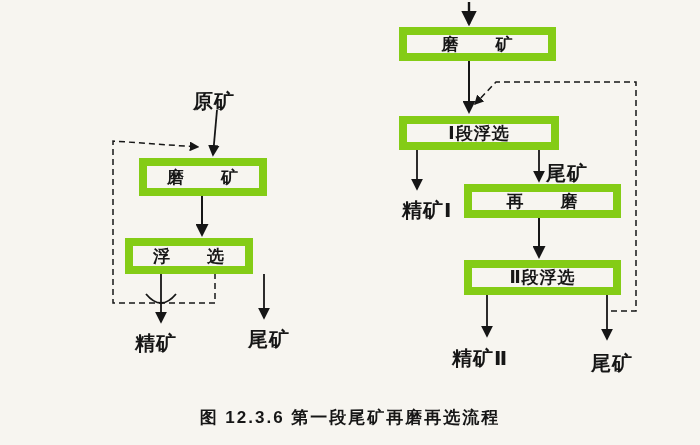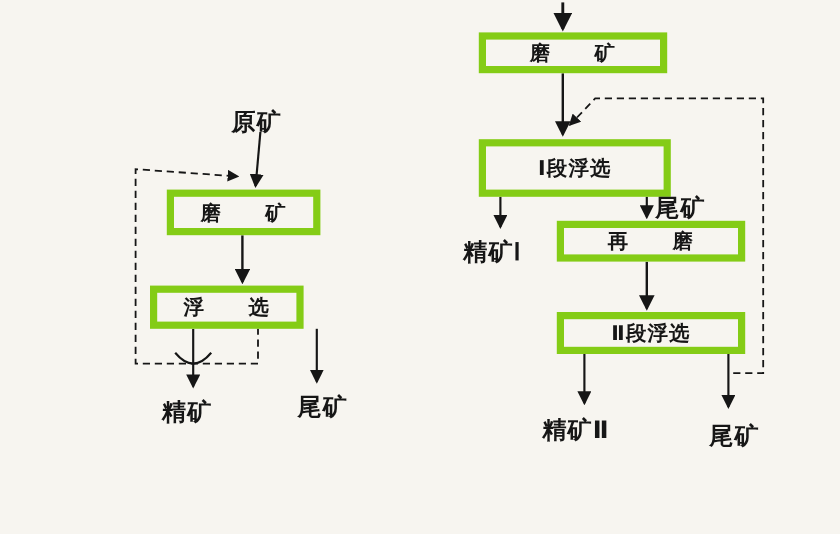--- a/index.html
+++ b/index.html
@@ -18,21 +18,21 @@
   }
   svg.lines {
     position: absolute;
     left: 0;
     top: 0;
     width: 700px;
     height: 445px;
   }
   .box {
     position: absolute;
-    border: 6px solid #84cc16;
+    border: 8px solid #84cc16;
     background: #f7f5f0;
     display: flex;
     align-items: center;
     justify-content: center;
     font-weight: bold;
     font-size: 17px;
     color: #161616;
     letter-spacing: 1px;
     white-space: nowrap;
     box-sizing: border-box;
@@ -95,28 +95,29 @@
   <div class="box" style="left:139px; top:158px; width:128px; height:38px;">磨　　矿</div>
 
   <div class="box" style="left:125px; top:238px; width:128px; height:36px;">浮　　选</div>
 
   <div class="lbl" style="left:135px; top:330px;">精矿</div>
 
   <div class="lbl" style="left:248px; top:326px;">尾矿</div>
 
   <div class="box" style="left:399px; top:27px; width:157px; height:34px;">磨　　矿</div>
 
-  <div class="box" style="left:399px; top:116px; width:160px; height:48px;">Ⅰ段浮选</div>
+  <div class="box" style="left:399px; top:116px; width:160px; height:34px;">Ⅰ段浮选</div>
 
-  <div class="lbl" style="left:386px; top:197px;font-family:Liberation Serif, serif;">精矿Ⅰ</div>
+  <div class="lbl" style="left:402px; top:197px;">精矿Ⅰ</div>
 
   <div class="lbl" style="left:546px; top:160px;">尾矿</div>
 
   <div class="box" style="left:464px; top:260px; width:157px; height:35px;">Ⅱ段浮选</div>
 
   <div class="box" style="left:464px; top:184px; width:157px; height:34px;">再　　磨</div>
 
   <div class="lbl" style="left:452px; top:345px;">精矿Ⅱ</div>
 
   <div class="lbl" style="left:591px; top:350px;">尾矿</div>
 
+  <div class="caption">图 12.3.6  第一段尾矿再磨再选流程</div>
 
 </div>
 
 </body></html>

